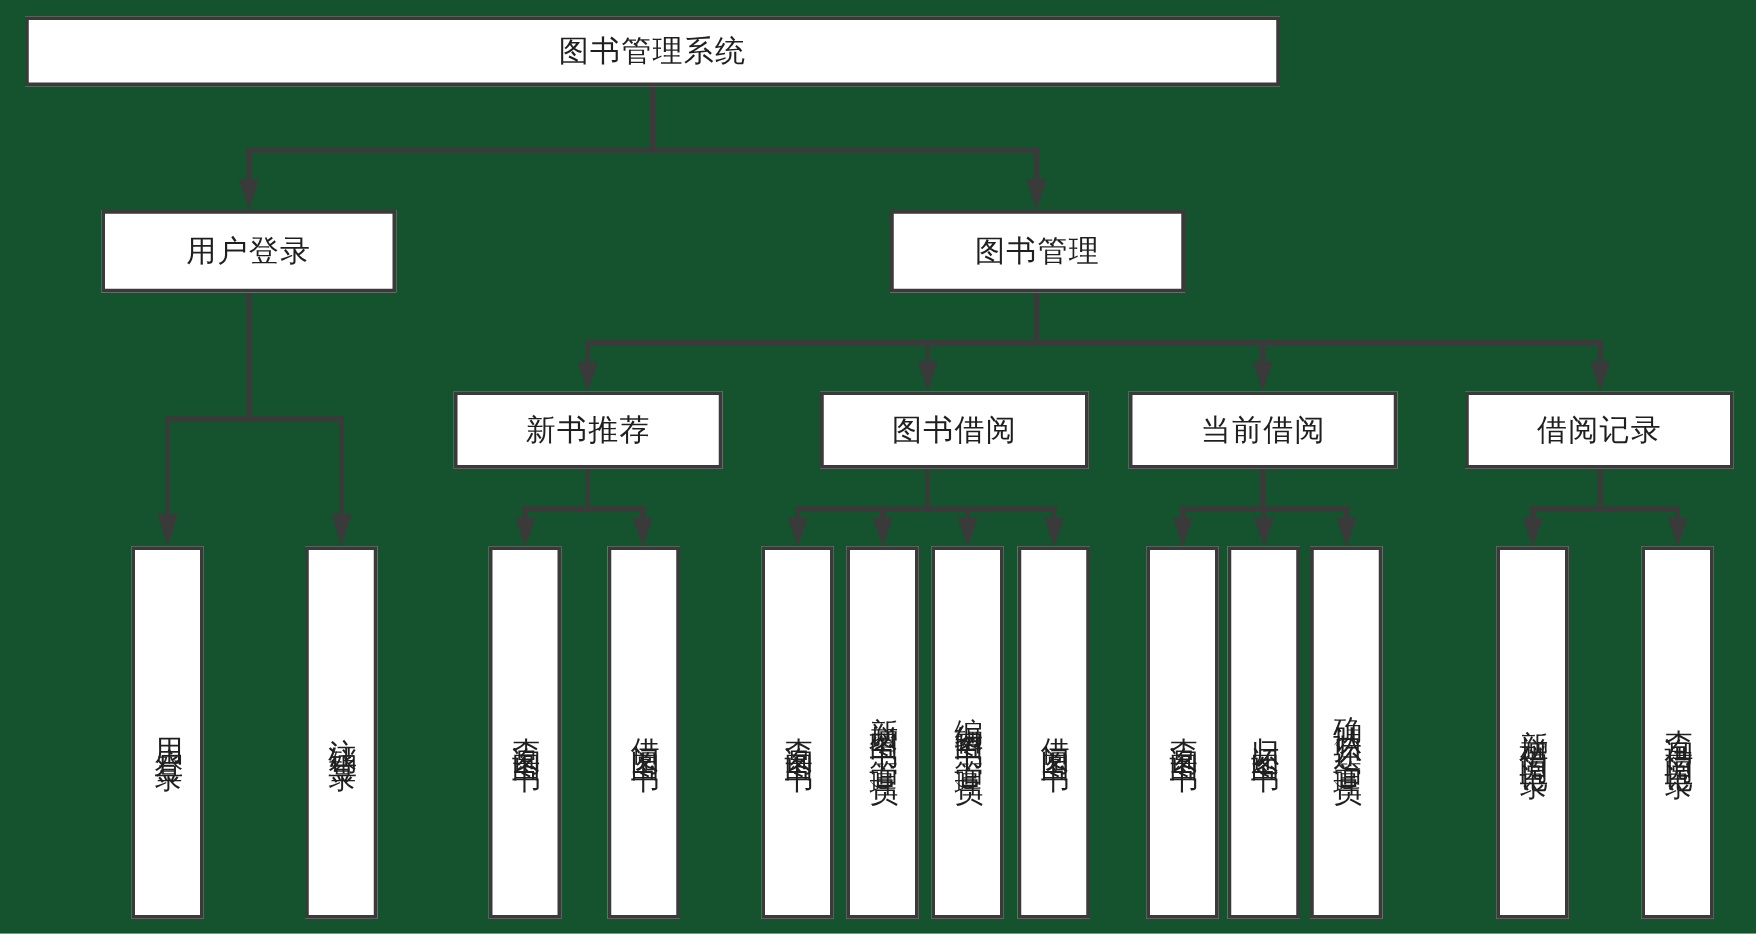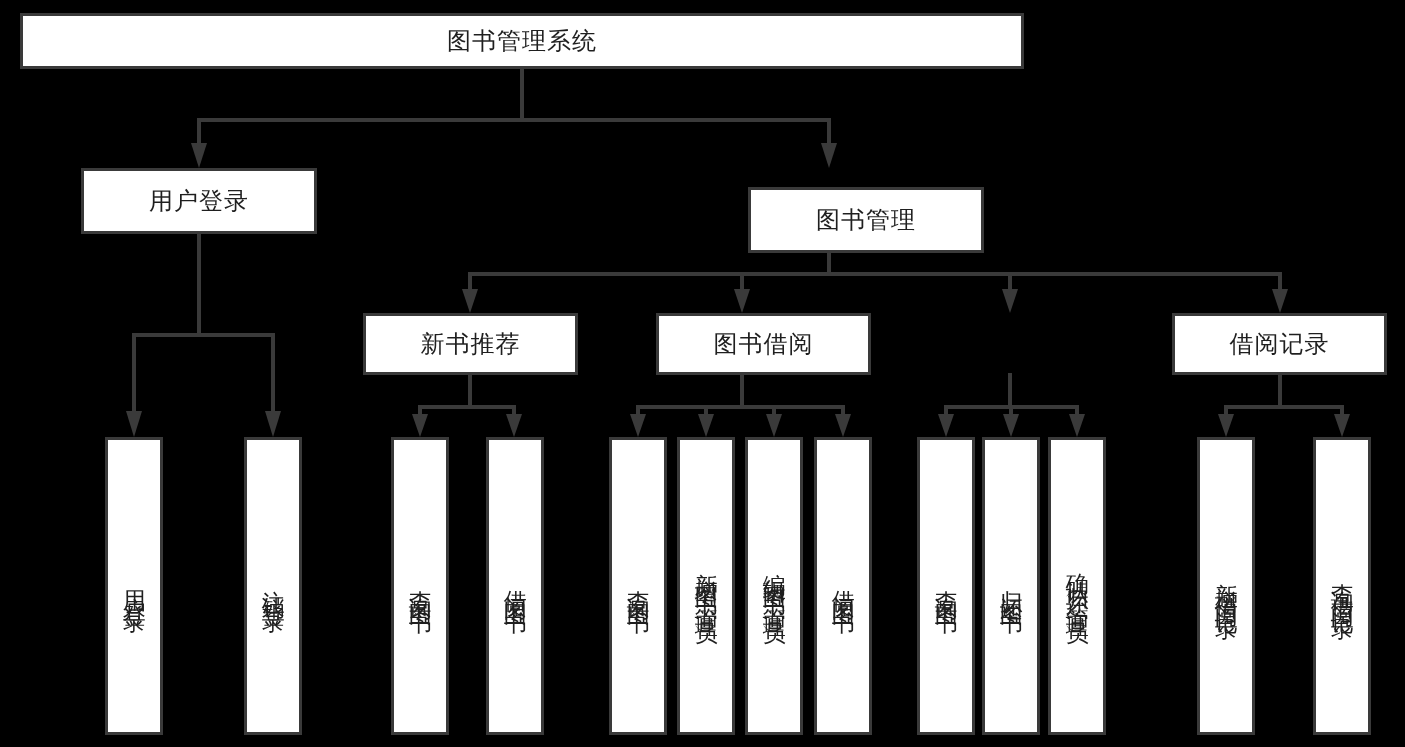--- a/index.html
+++ b/index.html
@@ -5,21 +5,21 @@
   html, body {
     margin: 0;
     padding: 0;
     background: #ffffff;
     font-family: "DejaVu Sans", "Liberation Sans", sans-serif;
   }
   #stage {
     position: relative;
     width: 1405px;
     height: 747px;
-    background: #000000;
+    background: #14532d;
     overflow: hidden;
     color: #1f1f1f;
   }
   #connectors {
     position: absolute;
     left: 0; top: 0;
     z-index: 1;
   }
   .box {
     position: absolute;
@@ -33,21 +33,21 @@
   }
   .h-box span {
     font-size: 24px;
     letter-spacing: 1px;
     color: #1f1f1f;
     white-space: nowrap;
   }
   .root-box  { left: 20px;  top: 13px;  width: 1004px; height: 56px; }
   .lvl2-box  { top: 168px;  height: 66px; width: 236px; }
   .b-userlogin { left: 81px; }
-  .b-bookmgmt  { left: 748px; margin-top: 19px; }
+  .b-bookmgmt  { left: 712px; }
   .lvl3-box  { top: 313px;  height: 62px; width: 215px; }
   .b-newbook   { left: 363px; }
   .b-borrow    { left: 656px; }
   .b-current   { left: 903px; }
   .b-records   { left: 1172px; }
   .v-box {
     top: 437px;
     width: 58px;
     height: 298px;
   }
@@ -175,20 +175,23 @@
   <div class="box h-box lvl2-box b-bookmgmt">
     <span>图书管理</span>
   </div>
 
   <div class="box h-box lvl3-box b-newbook">
     <span>新书推荐</span>
   </div>
   <div class="box h-box lvl3-box b-borrow">
     <span>图书借阅</span>
   </div>
+  <div class="box h-box lvl3-box b-current">
+    <span>当前借阅</span>
+  </div>
   <div class="box h-box lvl3-box b-records">
     <span>借阅记录</span>
   </div>
 
   <div class="box v-box l1">
     <span>用户登录</span>
   </div>
   <div class="box v-box l2">
     <span>注销登录</span>
   </div>

